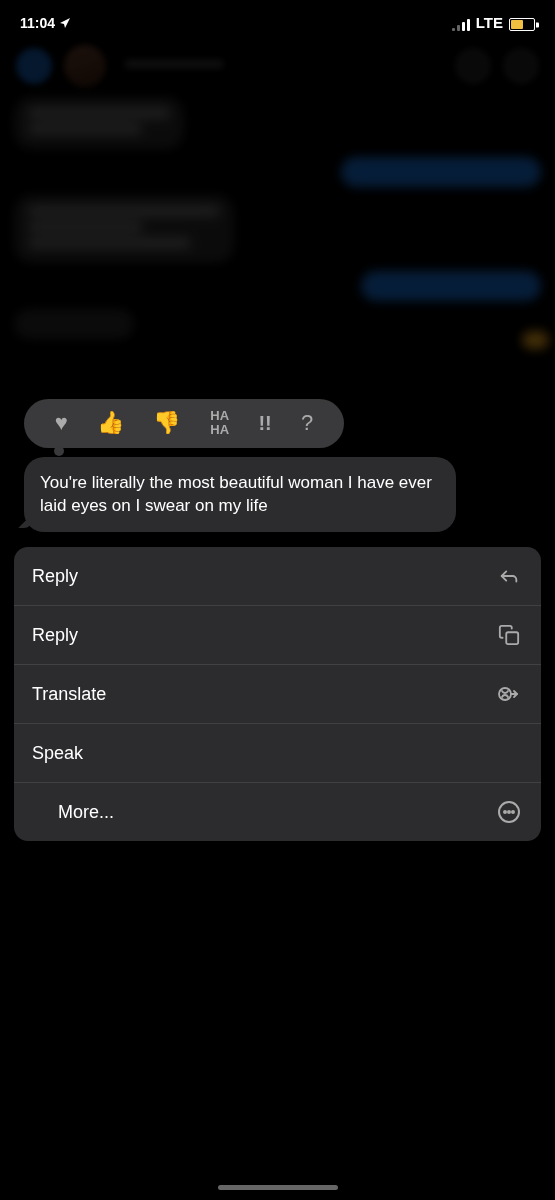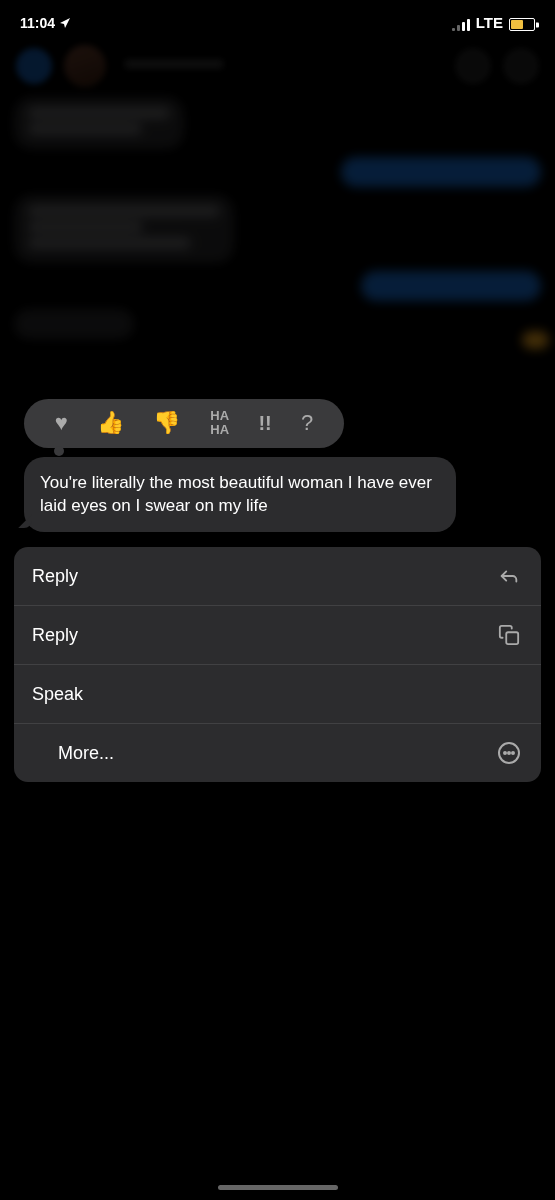--- a/index.html
+++ b/index.html
@@ -397,20 +397,32 @@
     <div class="context-item">
       <span class="context-item-label">Reply</span>
       <div class="context-item-icon">
         <svg width="22" height="22" viewBox="0 0 24 24" fill="none" stroke="#aaa" stroke-width="2" stroke-linecap="round" stroke-linejoin="round">
           <rect x="9" y="9" width="13" height="13" rx="2" ry="2"></rect>
           <path d="M5 15H4a2 2 0 0 1-2-2V4a2 2 0 0 1 2-2h9a2 2 0 0 1 2 2v1"></path>
         </svg>
       </div>
     </div>
 
+    <div class="context-item">
+      <span class="context-item-label">Translate</span>
+      <div class="context-item-icon">
+        <svg width="24" height="24" viewBox="0 0 24 24" fill="none" stroke="#aaa" stroke-width="1.8" stroke-linecap="round" stroke-linejoin="round">
+          <circle cx="8" cy="12" r="6"></circle>
+          <path d="M14 12h6"></path>
+          <path d="M17 9l3 3-3 3"></path>
+          <path d="M5 9s1 2 3 2 3-2 3-2"></path>
+          <path d="M5 15s1-2 3-2 3 2 3 2"></path>
+        </svg>
+      </div>
+    </div>
 
     <div class="context-item">
       <span class="context-item-label">Speak</span>
       <div class="context-item-icon"></div>
     </div>
 
     <div class="context-item">
       <span class="context-item-label">More...</span>
       <div class="context-item-icon">
         <svg width="24" height="24" viewBox="0 0 24 24" fill="none" stroke="#aaa" stroke-width="2" stroke-linecap="round" stroke-linejoin="round">

